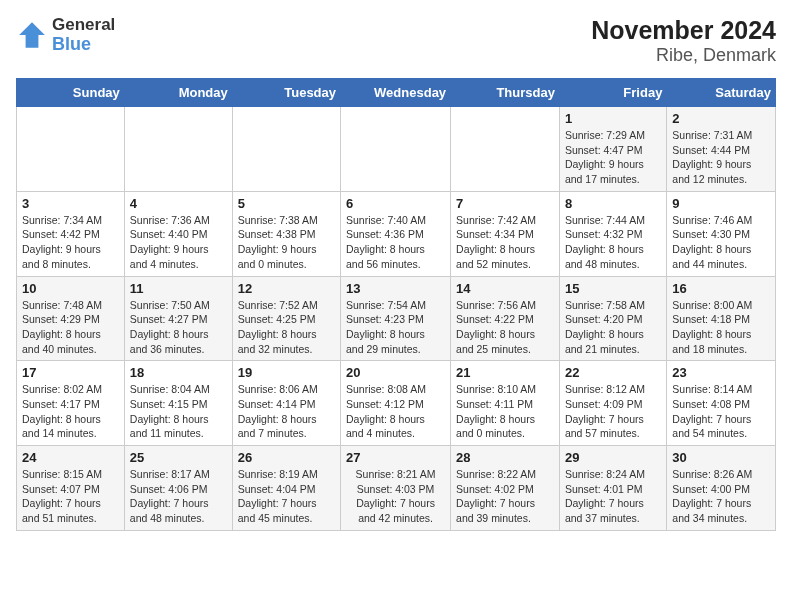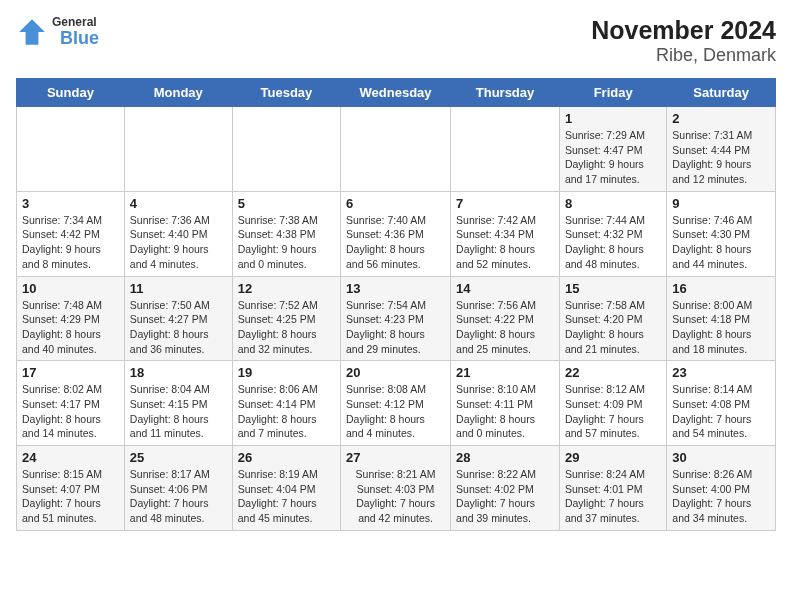--- a/index.html
+++ b/index.html
@@ -20,29 +20,28 @@
       display: flex;
       align-items: center;
       gap: 4px;
     }
     .logo-text {
       display: flex;
       flex-direction: column;
       line-height: 1.1;
     }
     .logo-general {
-      font-size: 12px;
+      font-size: 17px;
       font-weight: bold;
       color: #333;
     }
     .logo-blue {
       font-size: 18px;
       font-weight: bold;
       color: #4a90d9;
-      margin-left: 8px;
     }
     .logo-icon {
       width: 32px;
       height: 32px;
     }
     .title-area {
       text-align: right;
     }
     .month-title {
       font-size: 25px;
@@ -55,21 +54,21 @@
     }
     .calendar {
       width: 100%;
       border-collapse: collapse;
       font-size: 11px;
     }
     .calendar thead th {
       background: #3a6db5;
       color: #fff;
       padding: 6px 4px;
-      text-align: center;
+      text-align: right;
       font-size: 13px;
       font-weight: bold;
       border: 1px solid #3a6db5;
     }
     .calendar tbody td {
       border: 1px solid #ccc;
       vertical-align: top;
       padding: 4px 5px;
       width: 113px;
       min-height: 80px;

